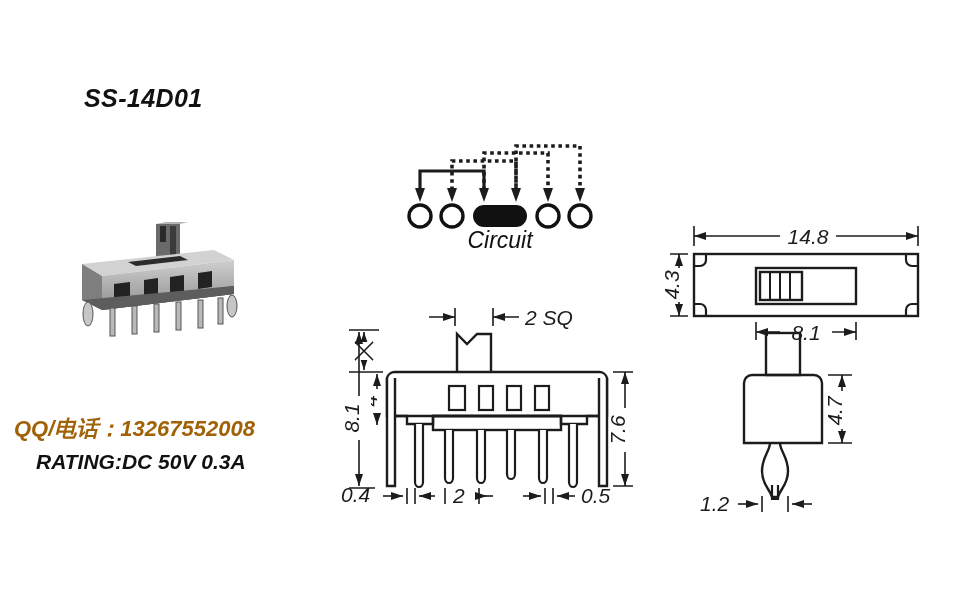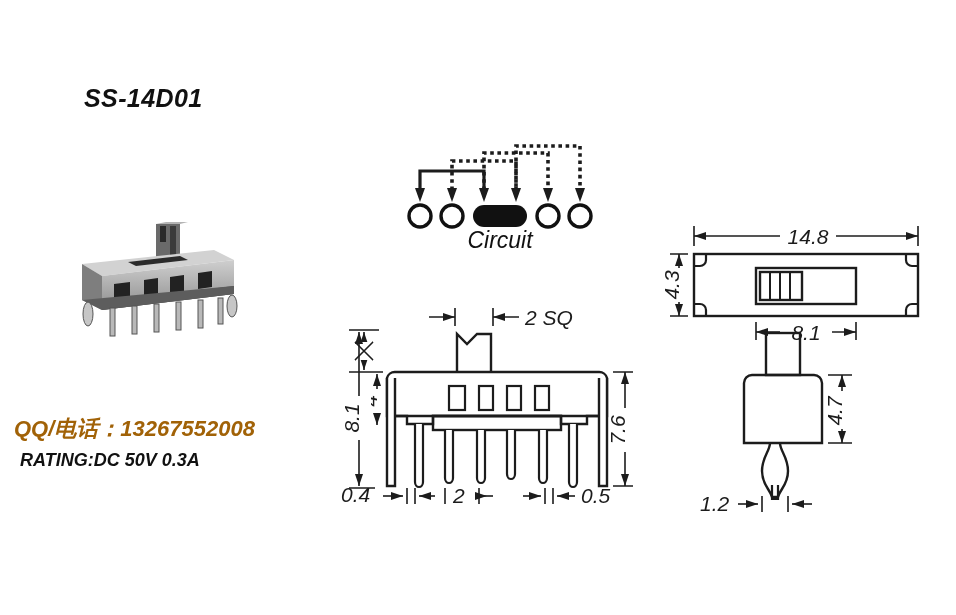--- a/index.html
+++ b/index.html
@@ -1,21 +1,21 @@
 <!DOCTYPE html>
 <html><head>
 <meta charset="utf-8">
 <style>
   html,body{margin:0;padding:0;background:#ffffff;}
   body{width:956px;height:615px;position:relative;overflow:hidden;
        font-family:"Liberation Sans", sans-serif;color:#111;}
   .abs{position:absolute;font-style:italic;}
   #part-number{left:84px;top:84px;font-size:25px;font-weight:bold;letter-spacing:.4px;}
   #contact-line{left:14px;top:382px;font-size:22px;font-weight:bold;color:#a16207;white-space:nowrap;margin-top:32px;}
-  #rating-line{left:20px;top:450px;font-size:18px;font-weight:bold;white-space:nowrap;}
+  #rating-line{left:36px;top:450px;font-size:21px;font-weight:bold;white-space:nowrap;}
   svg{display:block;overflow:visible;}
   .ln{stroke:#1c1c1c;fill:none;}
   .dim{stroke:#1c1c1c;fill:none;stroke-width:1.6;}
   .dimtxt{font-family:"Liberation Sans", sans-serif;font-size:21px;fill:#1c1c1c;}
   .cirtxt{font-family:"Liberation Sans", sans-serif;font-size:23px;fill:#111;}
 </style>
 </head>
 <body>
 
 <div class="abs" id="part-number">SS-14D01</div>

